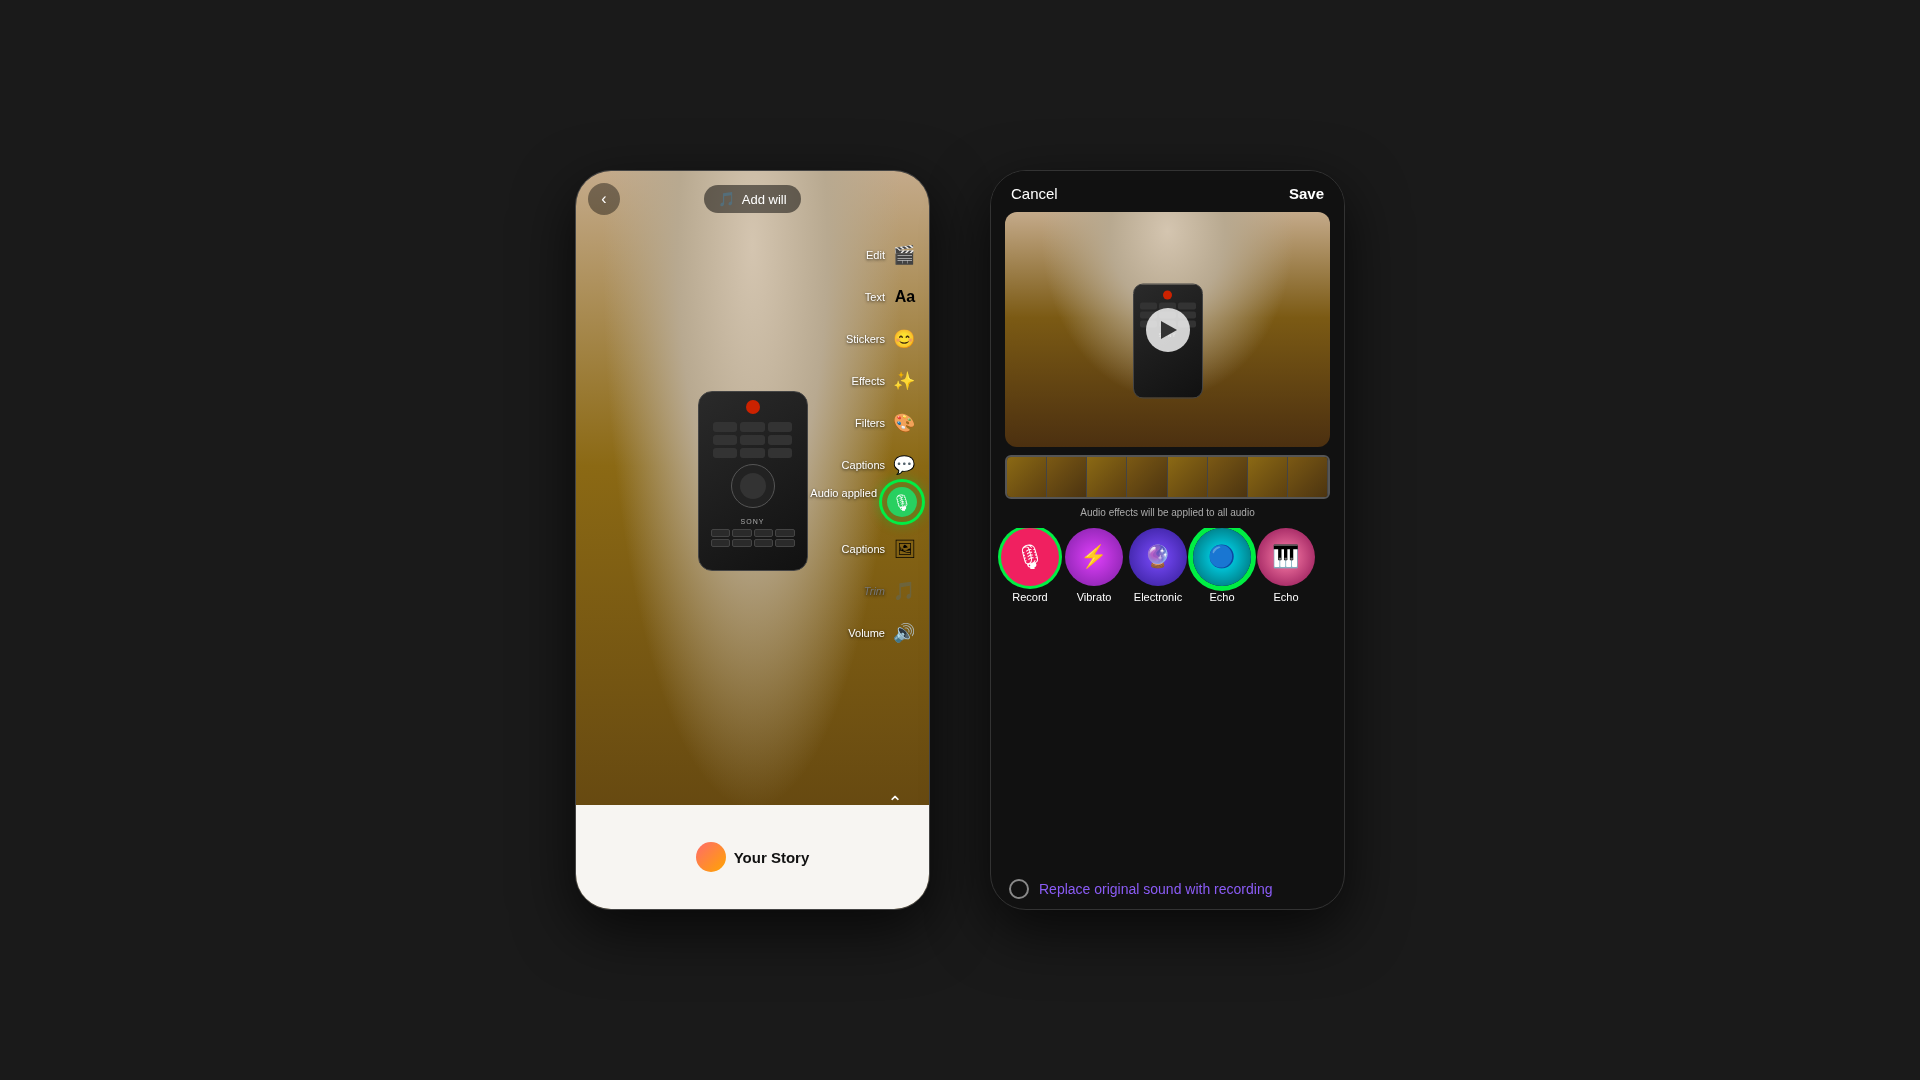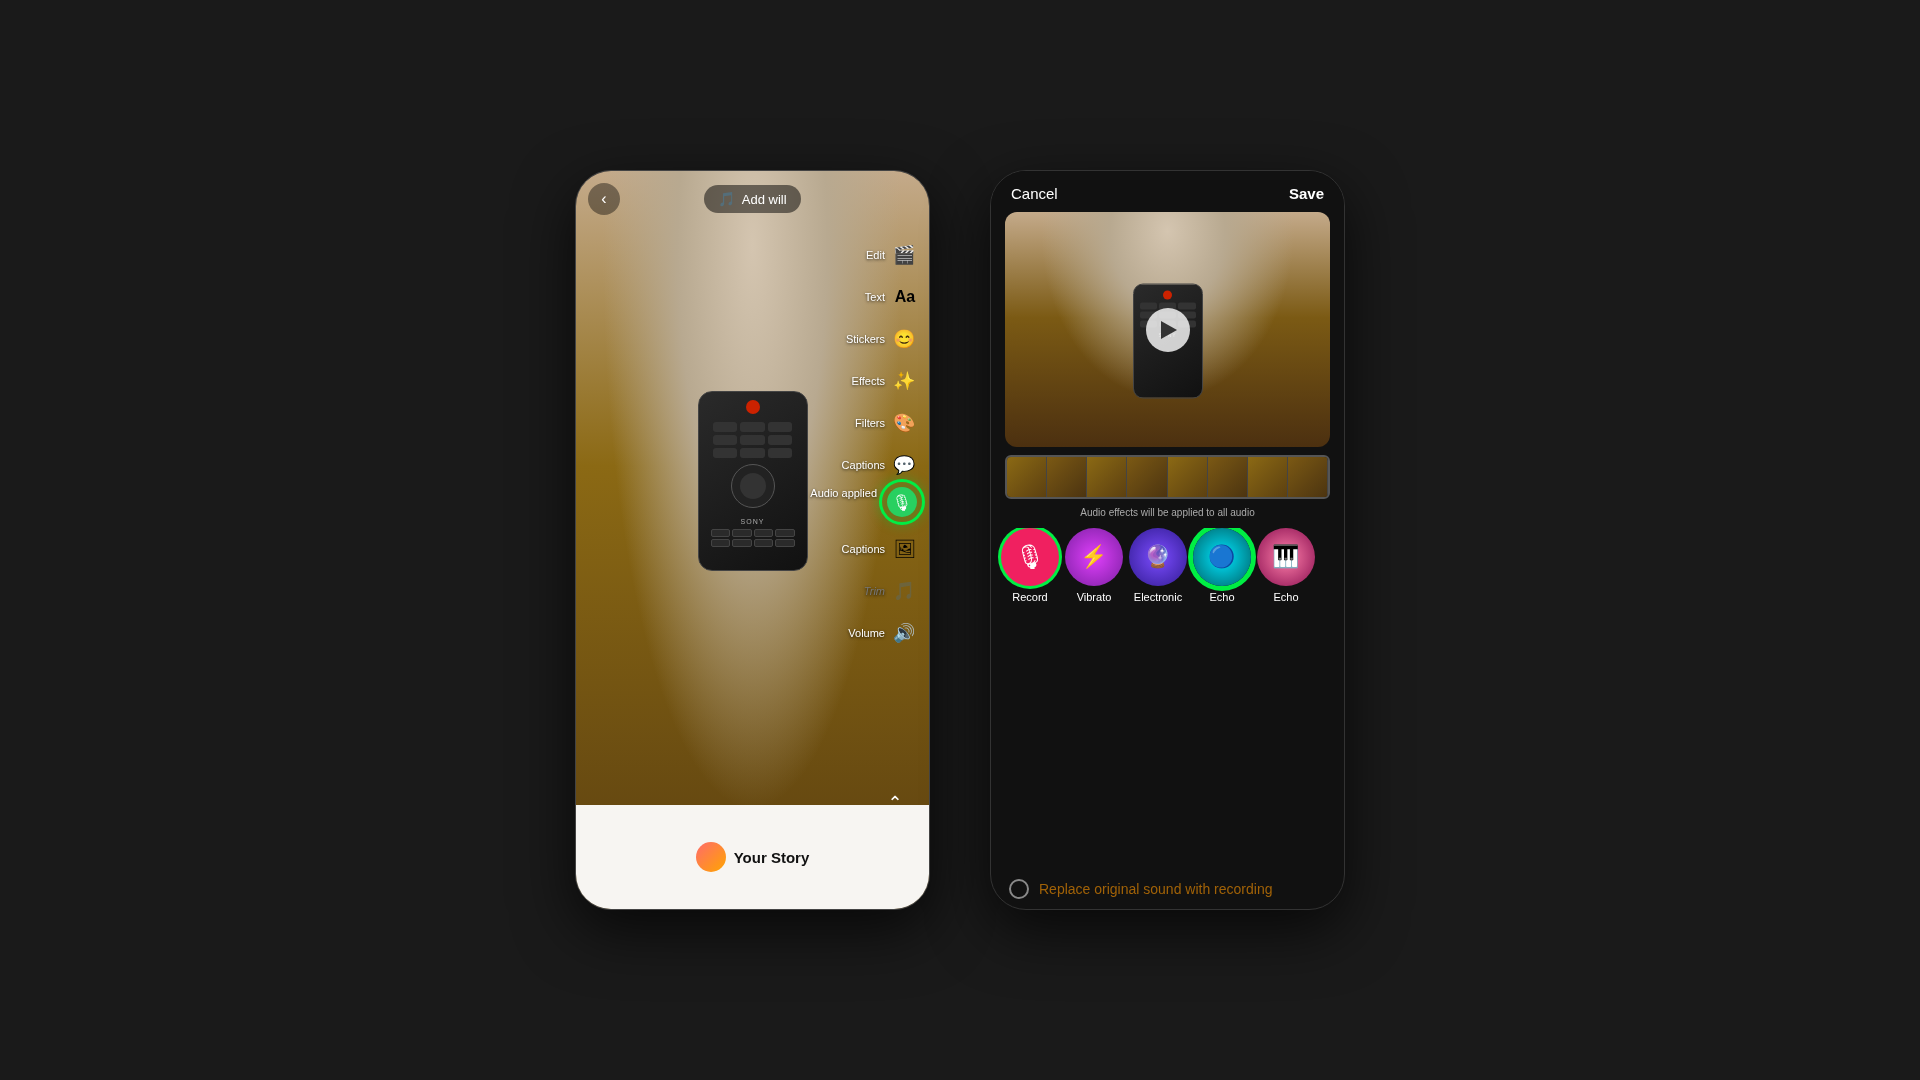--- a/index.html
+++ b/index.html
@@ -430,21 +430,21 @@
     }
     .radio-btn {
       width: 20px; height: 20px;
       border-radius: 50%;
       border: 2px solid #888;
       background: transparent;
       cursor: pointer;
     }
     .replace-label {
       font-size: 14px;
-      color: #a16207;
+      color: #8b5cf6;
     }
   </style>
 </head>
 <body>
 
 <div class="phone-left">
   <div class="video-bg"></div>
 
   <div class="remote">
     <div class="remote-top-btn"></div>

